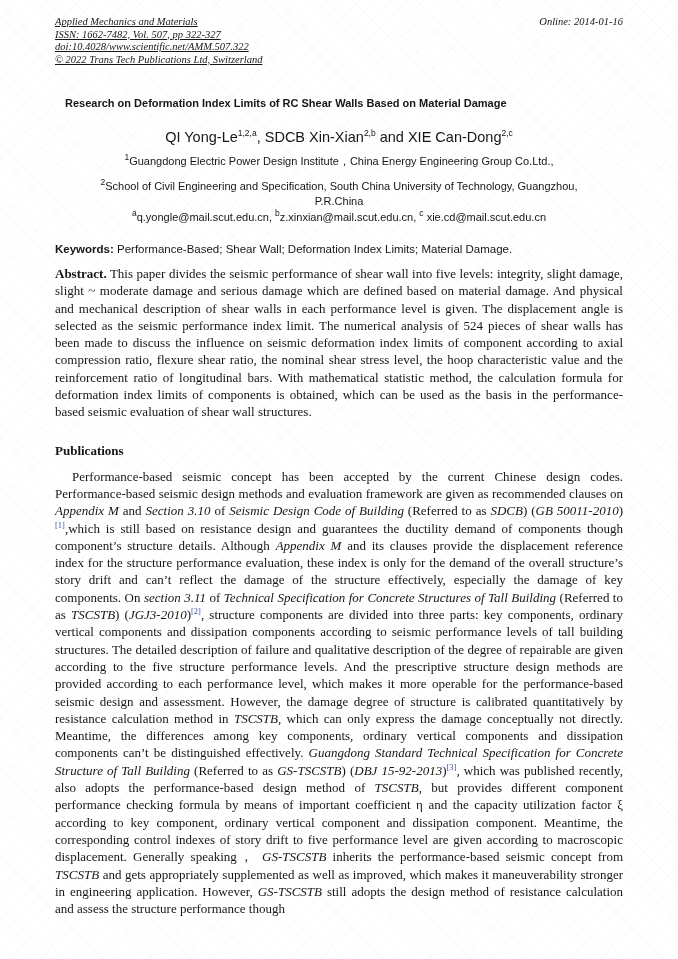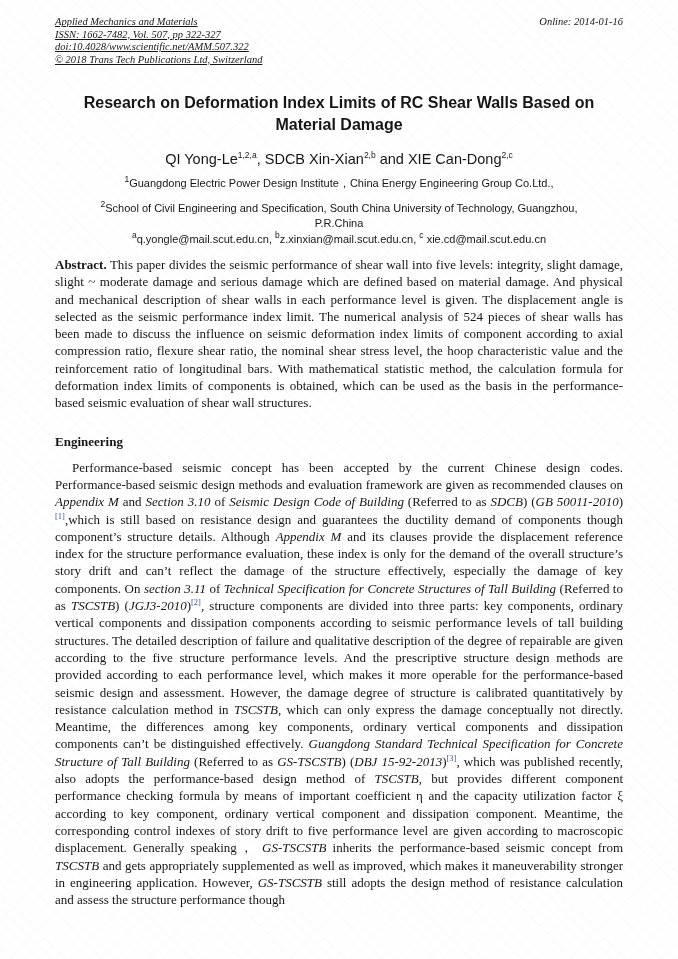--- a/index.html
+++ b/index.html
@@ -30,23 +30,23 @@
     align-items:flex-start;
     font-style:italic;
     font-size:10.5px;
     line-height:12.5px;
   }
   .hdr .left div{white-space:nowrap;text-decoration:underline;}
   .hdr .right{white-space:nowrap;}
   .title{
     font-family:"Liberation Sans",sans-serif;
     font-weight:bold;
-    font-size:16px;
+    font-size:11px;
     line-height:22px;
-    text-align:center;
+    text-align:left;
     max-width:548px;
     margin:26px auto 0 auto;
   }
   .authors{
     font-family:"Liberation Sans",sans-serif;
     font-size:14.5px;
     text-align:center;
     margin-top:15px;
   }
   .affil, .emails{
@@ -96,41 +96,42 @@
 </head>
 <body>
 
 <div class="page">
 
   <div class="hdr">
     <div class="left">
       <div>Applied Mechanics and Materials</div>
       <div>ISSN: 1662-7482, Vol. 507, pp 322-327</div>
       <div>doi:10.4028/www.scientific.net/AMM.507.322</div>
-      <div>© 2018 Trans Tech Publications Ltd, Switzerland</div>
+      <div>© 2022 Trans Tech Publications Ltd, Switzerland</div>
     </div>
     <div class="right">Online: 2014-01-16</div>
   </div>
 
   <div class="title">Research on Deformation Index Limits of RC Shear Walls Based on Material Damage</div>
 
   <div class="authors"><span>QI Yong-Le</span><sup>1,2,a</sup><span>, SDCB Xin-Xian</span><sup>2,b</sup><span> and XIE Can-Dong</span><sup>2,c</sup></div>
 
   <div class="affil">
     <div><sup>1</sup><span>Guangdong Electric Power Design Institute，China Energy Engineering Group Co.Ltd.,</span></div>
   </div>
 
   <div class="affil">
     <div><sup>2</sup><span>School of Civil Engineering and Specification, South China University of Technology, Guangzhou,</span></div>
     <div>P.R.China</div>
   </div>
 
   <div class="emails"><sup>a</sup><span>q.yongle@mail.scut.edu.cn, </span><sup>b</sup><span>z.xinxian@mail.scut.edu.cn, </span><sup>c</sup><span> xie.cd@mail.scut.edu.cn</span></div>
 
+  <div class="keywords"><span class="bd">Keywords:</span><span> Performance-Based; Shear Wall; Deformation Index Limits; Material Damage.</span></div>
 
   <div class="abstract"><span class="bd">Abstract.</span><span> This paper divides the seismic performance of shear wall into five levels: integrity, slight damage, slight ~ moderate damage and serious damage which are defined based on material damage. And physical and mechanical description of shear walls in each performance level is given. The displacement angle is selected as the seismic performance index limit. The numerical analysis of 524 pieces of shear walls has been made to discuss the influence on seismic deformation index limits of component according to axial compression ratio, flexure shear ratio, the nominal shear stress level, the hoop characteristic value and the reinforcement ratio of longitudinal bars. With mathematical statistic method, the calculation formula for deformation index limits of components is obtained, which can be used as the basis in the performance-based seismic evaluation of shear wall structures.</span></div>
 
   <div>
-    <h2 class="sec-heading">Engineering</h2>
+    <h2 class="sec-heading">Publications</h2>
     <p class="sec-par"><span>Performance-based seismic concept has been accepted by the current Chinese design codes. Performance-based seismic design methods and evaluation framework are given as recommended clauses on </span><span class="it">Appendix M</span><span> and </span><span class="it">Section 3.10</span><span> of </span><span class="it">Seismic Design Code of Building</span><span> (Referred to as </span><span class="it">SDCB</span><span>) (</span><span class="it">GB 50011-2010</span><span>)</span><sup class="ref">[1]</sup><span>,which is still based on resistance design and guarantees the ductility demand of components though component’s structure details. Although </span><span class="it">Appendix M</span><span> and its clauses provide the displacement reference index for the structure performance evaluation, these index is only for the demand of the overall structure’s story drift and can’t reflect the damage of the structure effectively, especially the damage of key components. On </span><span class="it">section 3.11</span><span> of </span><span class="it">Technical Specification for Concrete Structures of Tall Building</span><span> (Referred to as </span><span class="it">TSCSTB</span><span>) (</span><span class="it">JGJ3-2010</span><span>)</span><sup class="ref">[2]</sup><span>, structure components are divided into three parts: key components, ordinary vertical components and dissipation components according to seismic performance levels of tall building structures. The detailed description of failure and qualitative description of the degree of repairable are given according to the five structure performance levels. And the prescriptive structure design methods are provided according to each performance level, which makes it more operable for the performance-based seismic design and assessment. However, the damage degree of structure is calibrated quantitatively by resistance calculation method in </span><span class="it">TSCSTB</span><span>, which can only express the damage conceptually not directly. Meantime, the differences among key components, ordinary vertical components and dissipation components can’t be distinguished effectively. </span><span class="it">Guangdong Standard Technical Specification for Concrete Structure of Tall Building</span><span> (Referred to as </span><span class="it">GS-TSCSTB</span><span>) (</span><span class="it">DBJ 15-92-2013</span><span>)</span><sup class="ref">[3]</sup><span>, which was published recently, also adopts the performance-based design method of </span><span class="it">TSCSTB</span><span>, but provides different component performance checking formula by means of important coefficient η and the capacity utilization factor ξ according to key component, ordinary vertical component and dissipation component. Meantime, the corresponding control indexes of story drift to five performance level are given according to macroscopic displacement. Generally speaking， </span><span class="it">GS-TSCSTB</span><span> inherits the performance-based seismic concept from </span><span class="it">TSCSTB</span><span> and gets appropriately supplemented as well as improved, which makes it maneuverability stronger in engineering application. However, </span><span class="it">GS-TSCSTB</span><span> still adopts the design method of resistance calculation and assess the structure performance though</span></p>
   </div>
 
 </div>
 
 </body></html>

